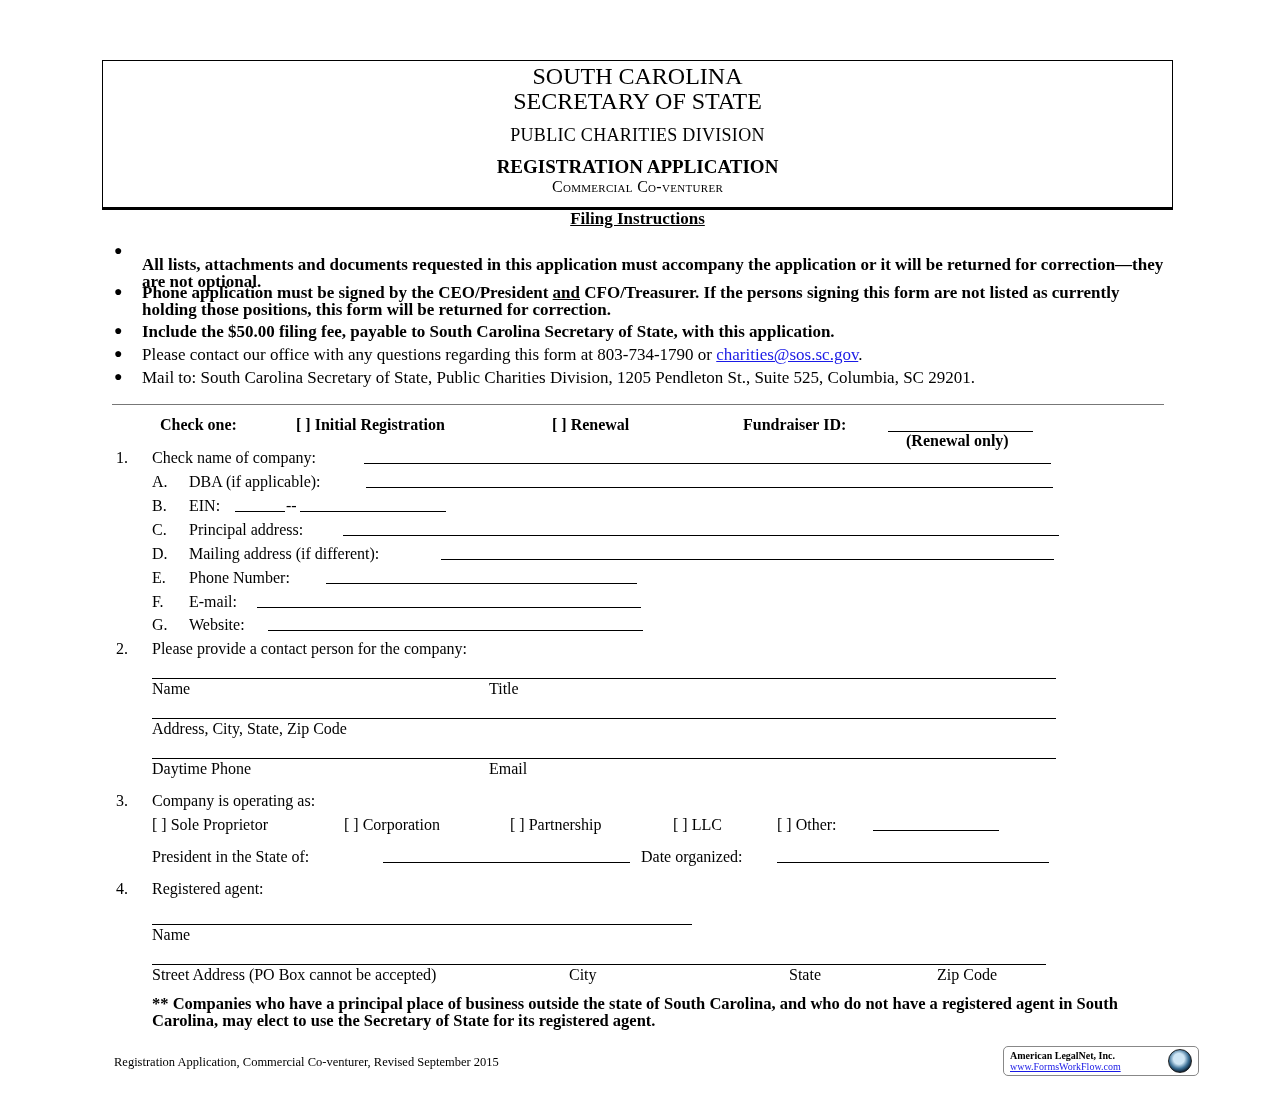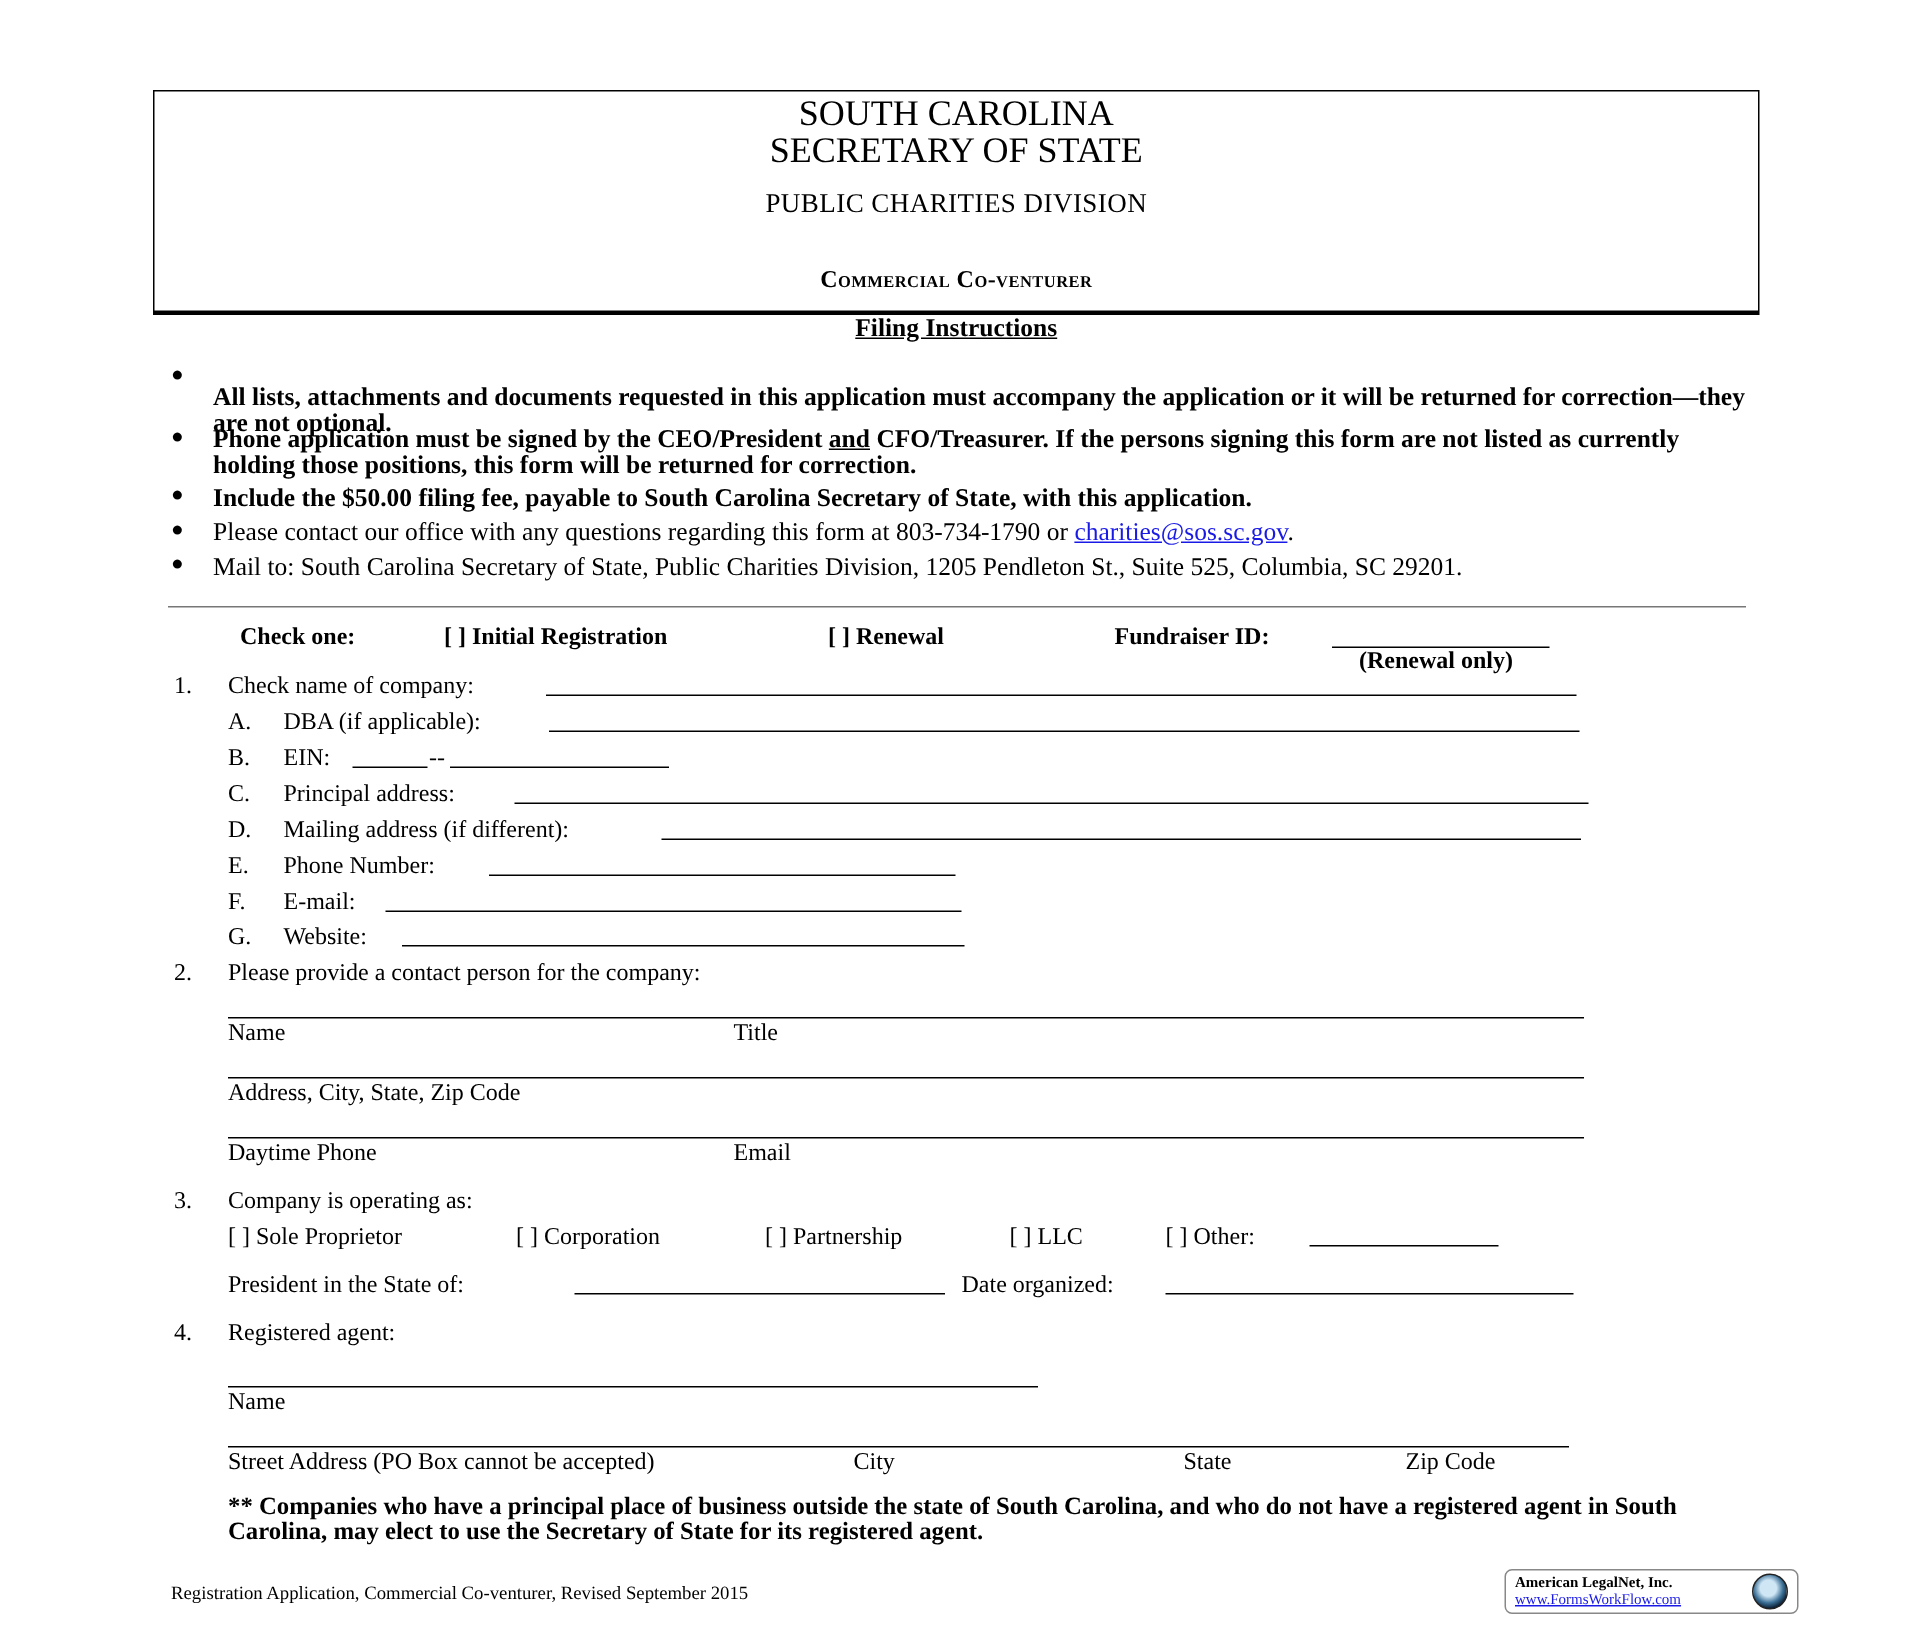--- a/index.html
+++ b/index.html
@@ -9,21 +9,21 @@
   }
   .abs { position: absolute; white-space: nowrap; }
   .header-box {
     position: absolute; left: 102px; top: 60px; width: 1069px; height: 146px;
     border: 1px solid #000; box-shadow: 0 2px 0 #000;
   }
   .hcenter { position: absolute; left: 0; width: 100%; text-align: center; }
   .h1 { font-size: 24px; font-weight: normal; line-height: 25px; }
   .h2 { font-size: 18px; letter-spacing: 0.3px; }
   .h3 { font-size: 19px; font-weight: bold; }
-  .h4 { font-size: 16px; font-weight: bold; font-variant: small-caps; letter-spacing: 0.3px; }
+  .h4 { font-size: 16px; font-weight: normal; font-variant: small-caps; letter-spacing: 0.3px; }
   .filing { font-size: 17px; font-weight: bold; text-decoration: underline; }
   .bullet { position: absolute; left: 114px; font-size: 14px; }
   .btext { position: absolute; left: 142px; font-size: 17px; line-height: 17px; width: 1030px; white-space: normal; }
   .bold { font-weight: bold; }
   .link { color: #1a1ae6; text-decoration: underline; }
   .rule { position: absolute; left: 112px; width: 1052px; top: 404px; height: 0; border-top: 1.5px solid #777; }
   .t { font-size: 16px; }
   .tb { font-size: 16px; font-weight: bold; }
   .line { position: absolute; height: 0; border-top: 1px solid #000; }
   .logo-box {
@@ -38,20 +38,21 @@
     border: 1px solid #222;
   }
 </style>
 </head>
 <body>
 
 <div class="header-box">
   <div class="hcenter h1" style="top:3px;">SOUTH CAROLINA</div>
   <div class="hcenter h1" style="top:28px;">SECRETARY OF STATE</div>
   <div class="hcenter h2" style="top:64px;">PUBLIC CHARITIES DIVISION</div>
+  <div class="hcenter h3" style="top:95px;">REGISTRATION APPLICATION</div>
   <div class="hcenter h4" style="top:117px;">Commercial Co-venturer</div>
 </div>
 
 <div class="abs filing" style="left:0; width:1275px; text-align:center; top:209px;">Filing Instructions</div>
 
 <div>
   <span class="bullet" style="top:243px;">●</span>
   <div class="btext bold" style="top:256px;">All lists, attachments and documents requested in this application must accompany the application or it will be returned for correction—they are not optional.</div>
 
   <span class="bullet" style="top:284px;">●</span>

